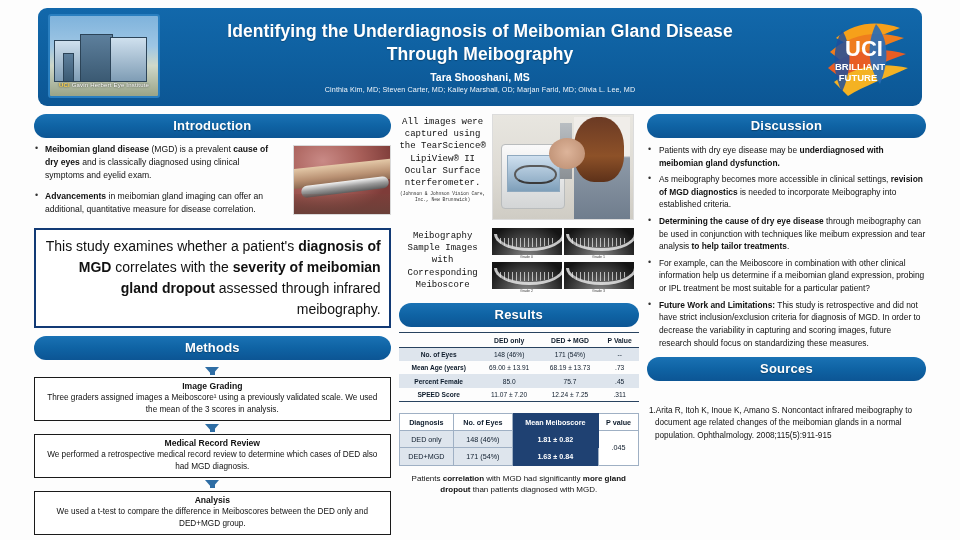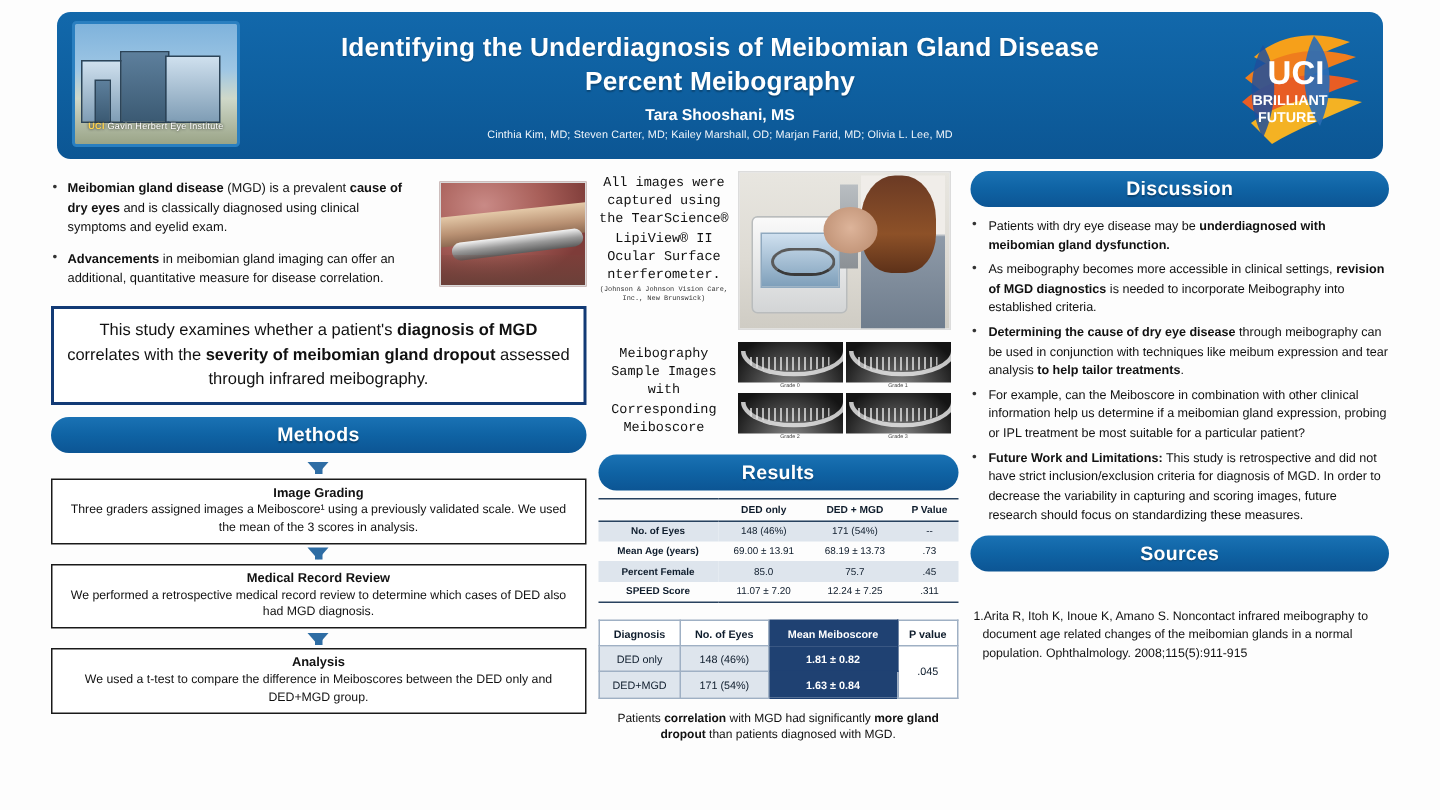--- a/index.html
+++ b/index.html
@@ -142,23 +142,23 @@
     transform: rotate(-7deg);
   }
   .eye-photo .sec {
     position:absolute; left:0; bottom:0; width:100%; height:30%;
     background: linear-gradient(180deg,rgba(120,70,60,.2),#6b4039);
   }
   .callout {
     margin-top: 4px;
     border: 2px solid #123a75;
     padding: 6px 8px;
-    font-size: 11px;
+    font-size: 14px;
     line-height: 1.5;
-    text-align: center;
+    text-align: right;
     color: #111;
     background: #ffffff;
   }
 
   
   .flow { margin-top: 4px; }
   .fbox {
     border: 1px solid #1a1a1a;
     background: #ffffff;
     padding: 3px 7px 4px 7px;
@@ -345,21 +345,21 @@
       <div class="bld g" style="left:56%; top:26%; width:34%; height:56%;"></div>
       <div class="bld" style="left:12%; top:46%; width:10%; height:36%;"></div>
       <div class="logo-left-cap">
         <b>UCI</b><span> Gavin Herbert Eye Institute</span>
       </div>
     </div>
 
     <div class="banner-title">
       <h1>
         <span>Identifying the Underdiagnosis of Meibomian Gland Disease</span><br>
-        <span>Percent Meibography</span>
+        <span>Through Meibography</span>
       </h1>
       <div class="banner-author">Tara Shooshani, MS</div>
       <div class="banner-coauthors">Cinthia Kim, MD; Steven Carter, MD; Kailey Marshall, OD; Marjan Farid, MD; Olivia L. Lee, MD</div>
     </div>
 
     <div class="logo-right">
       <svg viewBox="0 0 96 90" width="96" height="90">
         <g>
           <path d="M18 26 C36 10, 60 8, 82 16 C66 22, 52 28, 40 38 Z" fill="#f6a01a"></path>
           <path d="M12 40 C32 22, 58 18, 86 26 C64 34, 46 42, 30 54 Z" fill="#ef7d1d"></path>
@@ -372,20 +372,21 @@
         <text x="42" y="58" font-family="Liberation Sans, sans-serif" font-size="9.5" font-weight="bold" fill="#ffffff" text-anchor="middle">BRILLIANT</text>
         <text x="40" y="69" font-family="Liberation Sans, sans-serif" font-size="9.5" font-weight="bold" fill="#ffffff" text-anchor="middle">FUTURE</text>
       </svg>
     </div>
   </div>
 
   <div class="cols">
 
     <div class="col-left">
 
+      <div class="pill">Introduction</div>
 
       <div class="intro-body">
         <div class="intro-text">
           <ul class="b">
             <li><b>Meibomian gland disease</b> (MGD) is a prevalent <b>cause of dry eyes</b> and is classically diagnosed using clinical symptoms and eyelid exam.</li>
             <li><b>Advancements</b> in meibomian gland imaging can offer an additional, quantitative measure for disease correlation.</li>
           </ul>
         </div>
         <div class="eye-photo">
           <div class="lid"></div>

